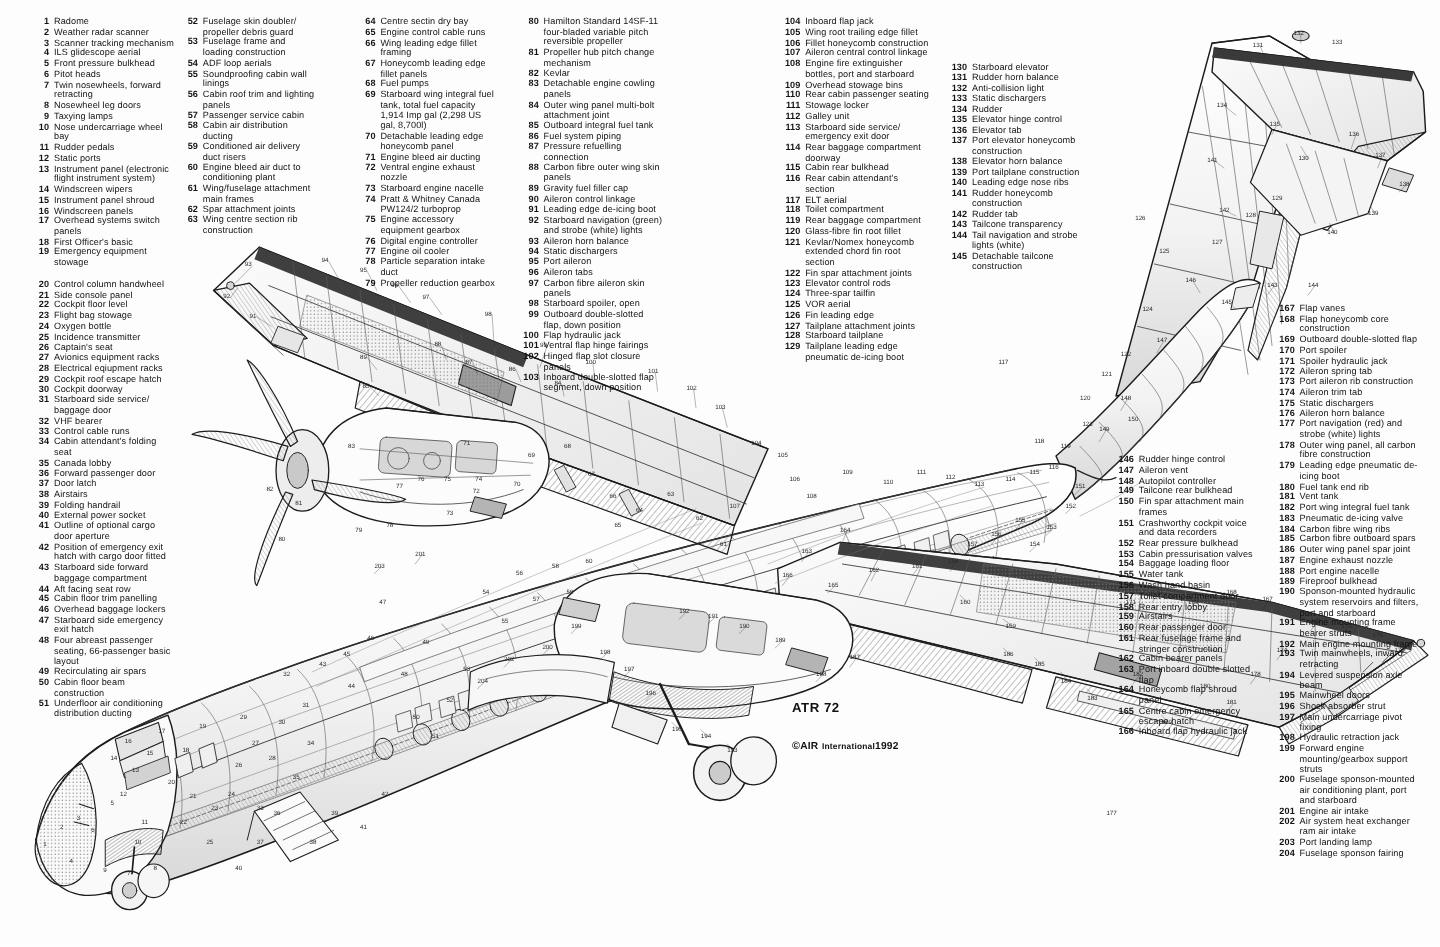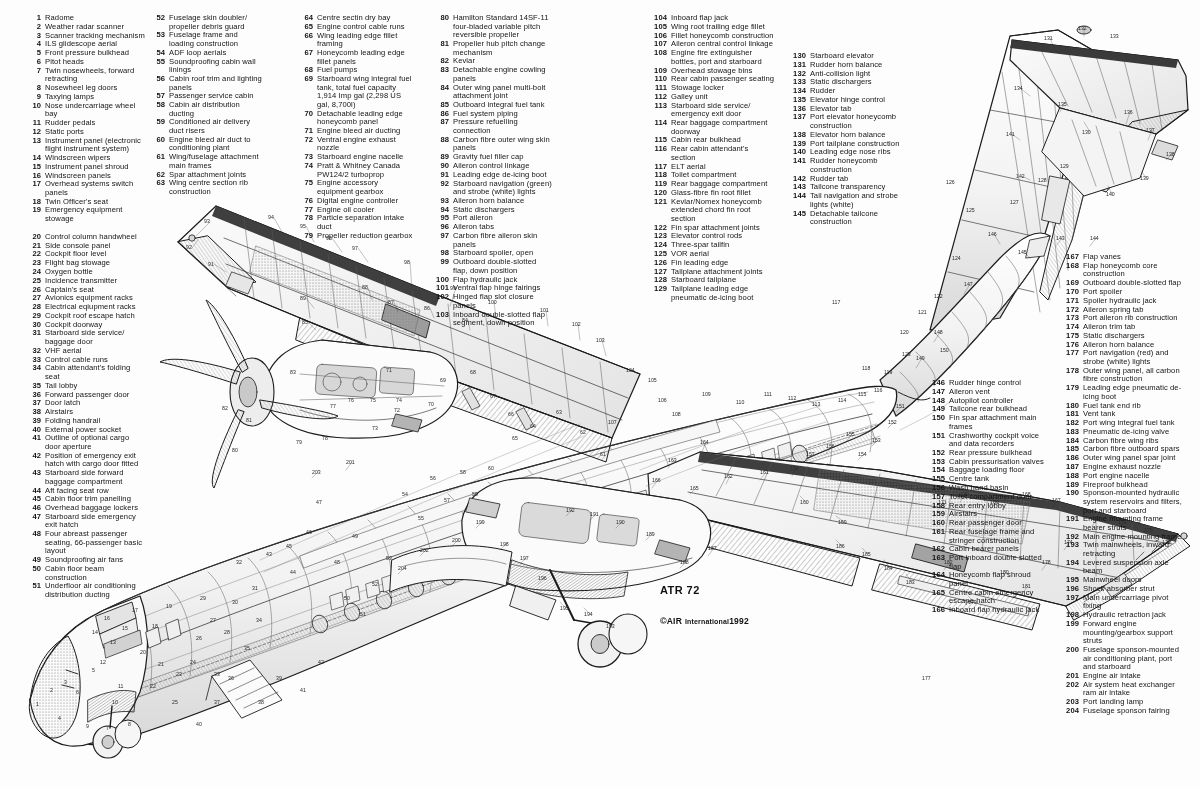--- a/index.html
+++ b/index.html
@@ -862,21 +862,21 @@
         <div class="legend-item">
           <span class="legend-num">16</span>
           <span class="legend-txt">Windscreen panels</span>
         </div>
         <div class="legend-item">
           <span class="legend-num">17</span>
           <span class="legend-txt">Overhead systems switch panels</span>
         </div>
         <div class="legend-item">
           <span class="legend-num">18</span>
-          <span class="legend-txt">Twin Officer's seat</span>
+          <span class="legend-txt">First Officer's basic</span>
         </div>
         <div class="legend-item">
           <span class="legend-num">19</span>
           <span class="legend-txt">Emergency equipment stowage</span>
         </div>
         <div class="legend-gap"></div>
         <div class="legend-item">
           <span class="legend-num">20</span>
           <span class="legend-txt">Control column handwheel</span>
         </div>
@@ -919,33 +919,33 @@
         <div class="legend-item">
           <span class="legend-num">30</span>
           <span class="legend-txt">Cockpit doorway</span>
         </div>
         <div class="legend-item">
           <span class="legend-num">31</span>
           <span class="legend-txt">Starboard side service/ baggage door</span>
         </div>
         <div class="legend-item">
           <span class="legend-num">32</span>
-          <span class="legend-txt">VHF aerial</span>
+          <span class="legend-txt">VHF bearer</span>
         </div>
         <div class="legend-item">
           <span class="legend-num">33</span>
           <span class="legend-txt">Control cable runs</span>
         </div>
         <div class="legend-item">
           <span class="legend-num">34</span>
           <span class="legend-txt">Cabin attendant's folding seat</span>
         </div>
         <div class="legend-item">
           <span class="legend-num">35</span>
-          <span class="legend-txt">Tail lobby</span>
+          <span class="legend-txt">Canada lobby</span>
         </div>
         <div class="legend-item">
           <span class="legend-num">36</span>
           <span class="legend-txt">Forward passenger door</span>
         </div>
         <div class="legend-item">
           <span class="legend-num">37</span>
           <span class="legend-txt">Door latch</span>
         </div>
         <div class="legend-item">
@@ -987,21 +987,21 @@
         <div class="legend-item">
           <span class="legend-num">47</span>
           <span class="legend-txt">Starboard side emergency exit hatch</span>
         </div>
         <div class="legend-item">
           <span class="legend-num">48</span>
           <span class="legend-txt">Four abreast passenger seating, 66-passenger basic layout</span>
         </div>
         <div class="legend-item">
           <span class="legend-num">49</span>
-          <span class="legend-txt">Soundproofing air fans</span>
+          <span class="legend-txt">Recirculating air spars</span>
         </div>
         <div class="legend-item">
           <span class="legend-num">50</span>
           <span class="legend-txt">Cabin floor beam construction</span>
         </div>
         <div class="legend-item">
           <span class="legend-num">51</span>
           <span class="legend-txt">Underfloor air conditioning distribution ducting</span>
         </div>
       </div>
@@ -1423,21 +1423,21 @@
         <div class="legend-item">
           <span class="legend-num">153</span>
           <span class="legend-txt">Cabin pressurisation valves</span>
         </div>
         <div class="legend-item">
           <span class="legend-num">154</span>
           <span class="legend-txt">Baggage loading floor</span>
         </div>
         <div class="legend-item">
           <span class="legend-num">155</span>
-          <span class="legend-txt">Centre tank</span>
+          <span class="legend-txt">Water tank</span>
         </div>
         <div class="legend-item">
           <span class="legend-num">156</span>
           <span class="legend-txt">Wash hand basin</span>
         </div>
         <div class="legend-item">
           <span class="legend-num">157</span>
           <span class="legend-txt">Toilet compartment door</span>
         </div>
         <div class="legend-item">

